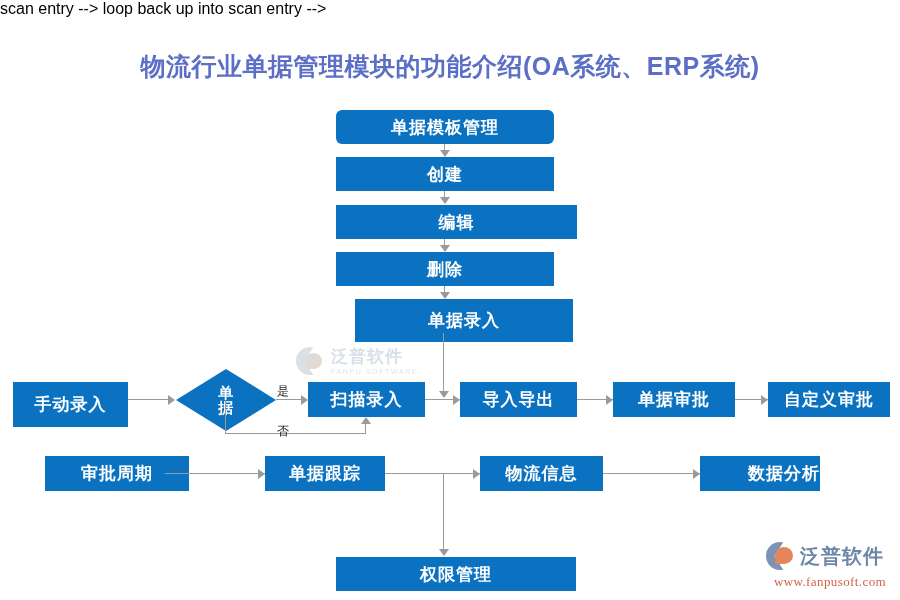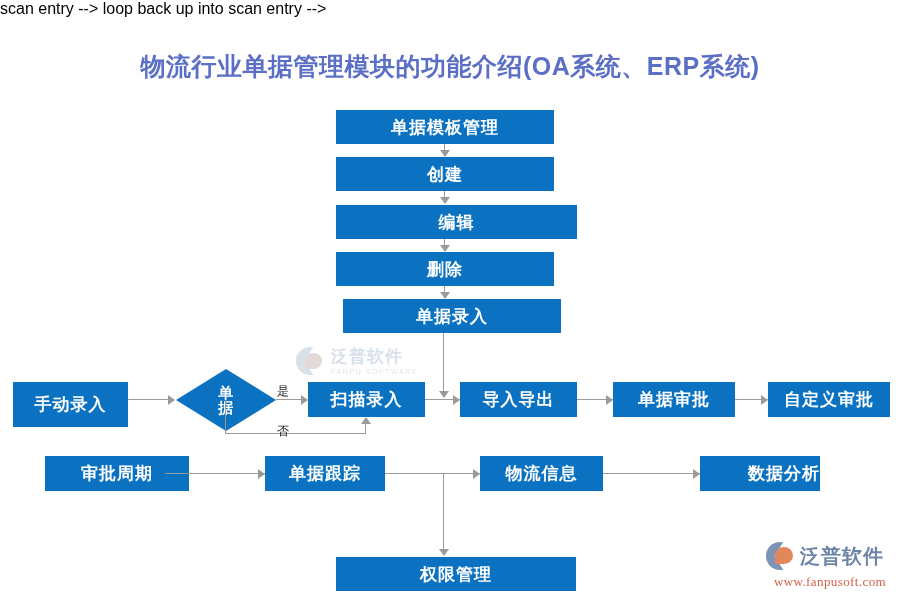--- a/index.html
+++ b/index.html
@@ -217,21 +217,21 @@
 </style>
 </head>
 <body>
 
 <div id="canvas">
 
   
   <div class="title">物流行业单据管理模块的功能介绍(OA系统、ERP系统)</div>
 
   
-  <div class="node" style="left:336px; top:110px; width:218px; height:34px;">
+  <div class="node" style="left:336px; top:110px; width:218px; height:34px;border-radius:6px;">
     <span>单据模板管理</span>
   </div>
   <div class="conn v-line" style="left:444px; top:144px; height:7px;"></div>
   <div class="arrow arrow-down" style="left:440px; top:150px;"></div>
 
   <div class="node" style="left:336px; top:157px; width:218px; height:34px;">
     <span>创建</span>
   </div>
   <div class="conn v-line" style="left:444px; top:191px; height:7px;"></div>
   <div class="arrow arrow-down" style="left:440px; top:197px;"></div>
@@ -241,21 +241,21 @@
   </div>
   <div class="conn v-line" style="left:444px; top:239px; height:7px;"></div>
   <div class="arrow arrow-down" style="left:440px; top:245px;"></div>
 
   <div class="node" style="left:336px; top:252px; width:218px; height:34px;">
     <span>删除</span>
   </div>
   <div class="conn v-line" style="left:444px; top:286px; height:7px;"></div>
   <div class="arrow arrow-down" style="left:440px; top:292px;"></div>
 
-  <div class="node" style="left:343px; top:299px; width:218px; height:34px;">
+  <div class="node" style="left:355px; top:299px; width:218px; height:43px;">
     <span>单据录入</span>
   </div>
 
   
   <div class="conn v-line" style="left:443px; top:333px; height:60px;"></div>
   <div class="arrow arrow-down" style="left:439px; top:391px;"></div>
 
   
   <div class="node" style="left:13px; top:382px; width:115px; height:45px;">
     <span>手动录入</span>

